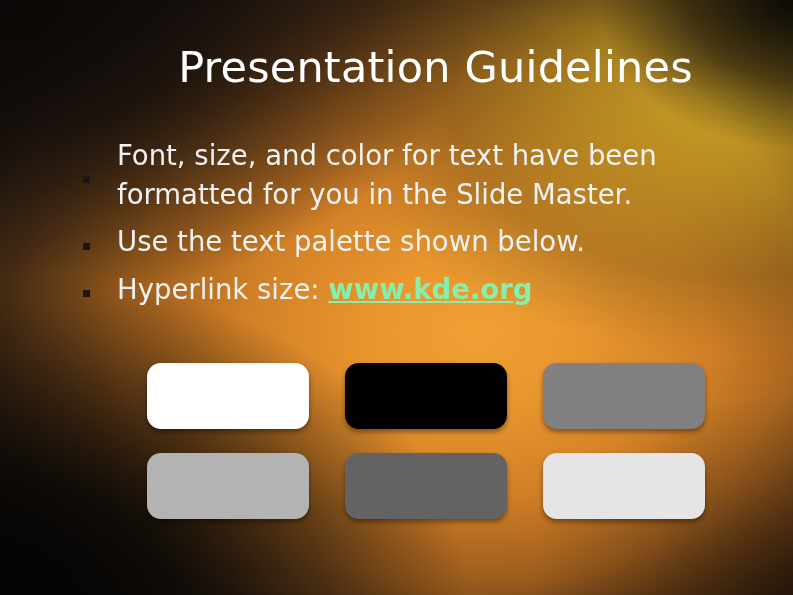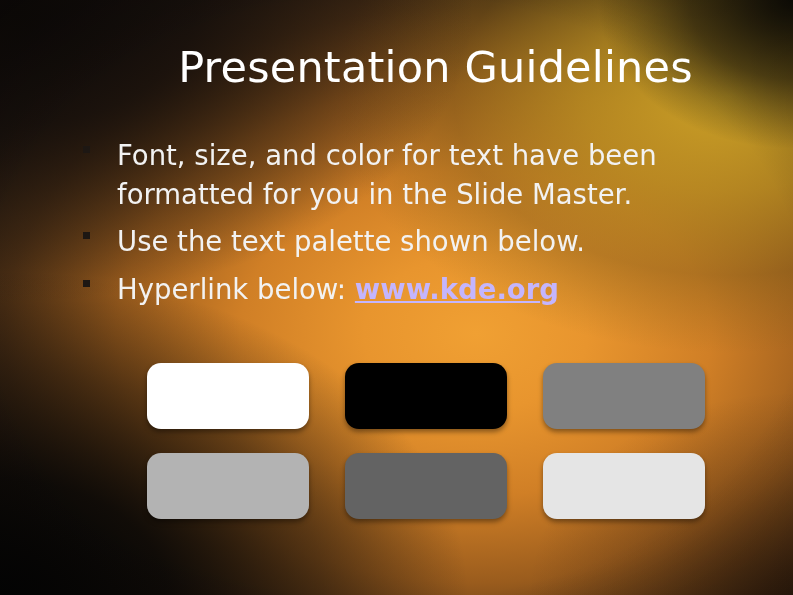--- a/index.html
+++ b/index.html
@@ -102,41 +102,41 @@
 
   .bullet-list {
     position: absolute;
     top: 136px;
     left: 44px;
     width: 710px;
   }
   .bullet-row {
     position: relative;
     display: flex;
-    align-items: flex-start;
+    align-items: center;
     margin-bottom: 9px;
   }
   .bullet-marker {
     flex: 0 0 auto;
     width: 7px;
     height: 7px;
     background: #1d1713;
     margin-top: 10px;
     margin-right: 27px;
   }
   .bullet-text {
     flex: 1 1 auto;
     color: #f2f2f2;
     font-size: 27.5px;
     line-height: 1.40;
     font-weight: 400;
     max-width: 640px;
   }
   .hyperlink {
-    color: #c4b5fd;
+    color: #86efac;
     text-decoration: underline;
     font-weight: 700;
     cursor: pointer;
   }
 
   .palette {
     position: absolute;
     top: 363px;
     left: 108px;
     width: 560px;
@@ -178,21 +178,21 @@
         <span class="bullet-text">Font, size, and color for text have been formatted for you in the Slide Master.</span>
       </div>
 
       <div class="bullet-row">
         <span class="bullet-marker"></span>
         <span class="bullet-text">Use the text palette shown below.</span>
       </div>
 
       <div class="bullet-row">
         <span class="bullet-marker"></span>
-        <span class="bullet-text"><span>Hyperlink below: </span><a class="hyperlink">www.kde.org</a></span>
+        <span class="bullet-text"><span>Hyperlink size: </span><a class="hyperlink">www.kde.org</a></span>
       </div>
 
     </div>
 
     <div class="palette">
       <div class="palette-row">
         <div class="swatch" style="background-color: rgb(255, 255, 255);"></div>
         <div class="swatch" style="background-color: rgb(0, 0, 0);"></div>
         <div class="swatch" style="background-color: rgb(128, 128, 128);"></div>
       </div>

